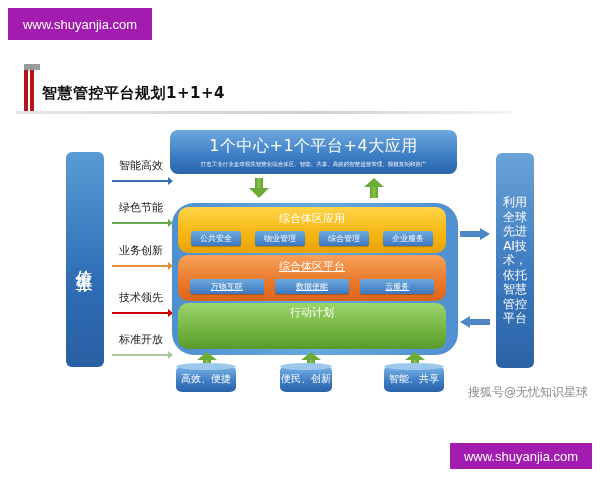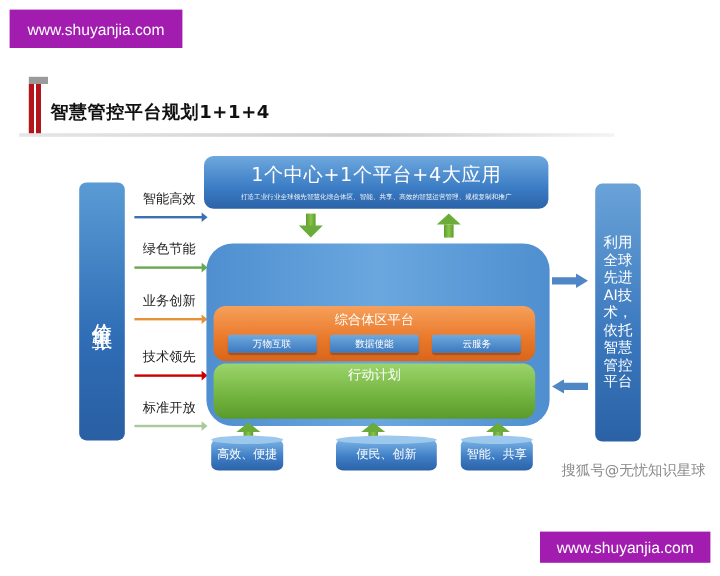--- a/index.html
+++ b/index.html
@@ -37,21 +37,21 @@
 
   .garrow { position: absolute; width: 16px; }
   .garrow .stem { position: absolute; left: 4px; width: 8px; background: linear-gradient(to right, #5a9e2d, #8bc34a, #5a9e2d); }
   .garrow .head { position: absolute; left: -2px; width: 0; height: 0; border-left: 10px solid transparent; border-right: 10px solid transparent; }
 
   
   .main { position: absolute; left: 172px; top: 203px; width: 286px; height: 152px; border-radius: 22px;
           background: linear-gradient(to right, #4f8fd0, #6aa7df 50%, #4f8fd0); }
   .layer { position: absolute; left: 6px; width: 268px; border-radius: 10px; color: #fff; text-align: center; }
   .l-app { top: 4px; height: 46px; background: linear-gradient(to bottom, #ffd54a, #f6b40f 60%, #e8a20a); }
-  .l-plat { top: 52px; height: 46px; background: linear-gradient(to bottom, #f6a05a, #e9782a 60%, #d9651b); }
+  .l-plat { top: 52px; height: 46px; background: linear-gradient(to bottom, #f6a05a, #e9782a 60%, #d9651b); text-decoration: underline; }
   .l-act { top: 100px; height: 46px; background: linear-gradient(to bottom, #9cd46b, #72b33f 60%, #5a9a2b); }
   .layer-title { font-size: 11px; padding-top: 4px; }
   .chips { display: flex; justify-content: space-around; margin-top: 5px; padding: 0 6px; }
   .chip { font-size: 8px; color: #fff; padding: 2px 0; border-radius: 2px;
           background: linear-gradient(to bottom, #6fa9de, #3b78be); box-shadow: 0 1px 1px rgba(0,0,0,0.25); }
   .l-app .chip { width: 50px; }
   .l-plat .chip { width: 74px; }
   .act-line { font-size: 7px; line-height: 11px; white-space: nowrap; }
 
   
@@ -115,20 +115,29 @@
 <div class="garrow" style="left:251px;top:178px;height:20px">
   <div class="stem" style="top:0;height:11px"></div>
   <div class="head" style="top:10px;border-top:10px solid #6aab3a"></div>
 </div>
 <div class="garrow" style="left:366px;top:178px;height:20px">
   <div class="head" style="top:0;border-bottom:9px solid #6aab3a"></div>
   <div class="stem" style="top:9px;height:11px"></div>
 </div>
 
 <div class="main">
+  <div class="layer l-app">
+    <div class="layer-title">综合体区应用</div>
+    <div class="chips">
+      <div class="chip">公共安全</div>
+      <div class="chip">物业管理</div>
+      <div class="chip">综合管理</div>
+      <div class="chip">企业服务</div>
+    </div>
+  </div>
   <div class="layer l-plat">
     <div class="layer-title">综合体区平台</div>
     <div class="chips">
       <div class="chip">万物互联</div>
       <div class="chip">数据使能</div>
       <div class="chip">云服务</div>
     </div>
   </div>
   <div class="layer l-act">
     <div class="layer-title" style="padding-top:2px">行动计划</div>
@@ -153,17 +162,17 @@
 <div class="garrow" style="left:303px;top:352px;height:16px">
   <div class="head" style="top:0;border-bottom:8px solid #6aab3a"></div>
   <div class="stem" style="top:8px;height:8px"></div>
 </div>
 <div class="garrow" style="left:407px;top:352px;height:16px">
   <div class="head" style="top:0;border-bottom:8px solid #6aab3a"></div>
   <div class="stem" style="top:8px;height:8px"></div>
 </div>
 
 <div class="cyl" style="left:176px;width:60px">高效、便捷</div>
-<div class="cyl" style="left:280px;width:84px">便民、创新</div>
+<div class="cyl" style="left:280px;width:52px">便民、创新</div>
 <div class="cyl" style="left:384px;width:60px">智能、共享</div>
 
 <div class="sohu">搜狐号@无忧知识星球</div>
 <div class="wm wm-bottom">www.shuyanjia.com</div>
 
 </body></html>

